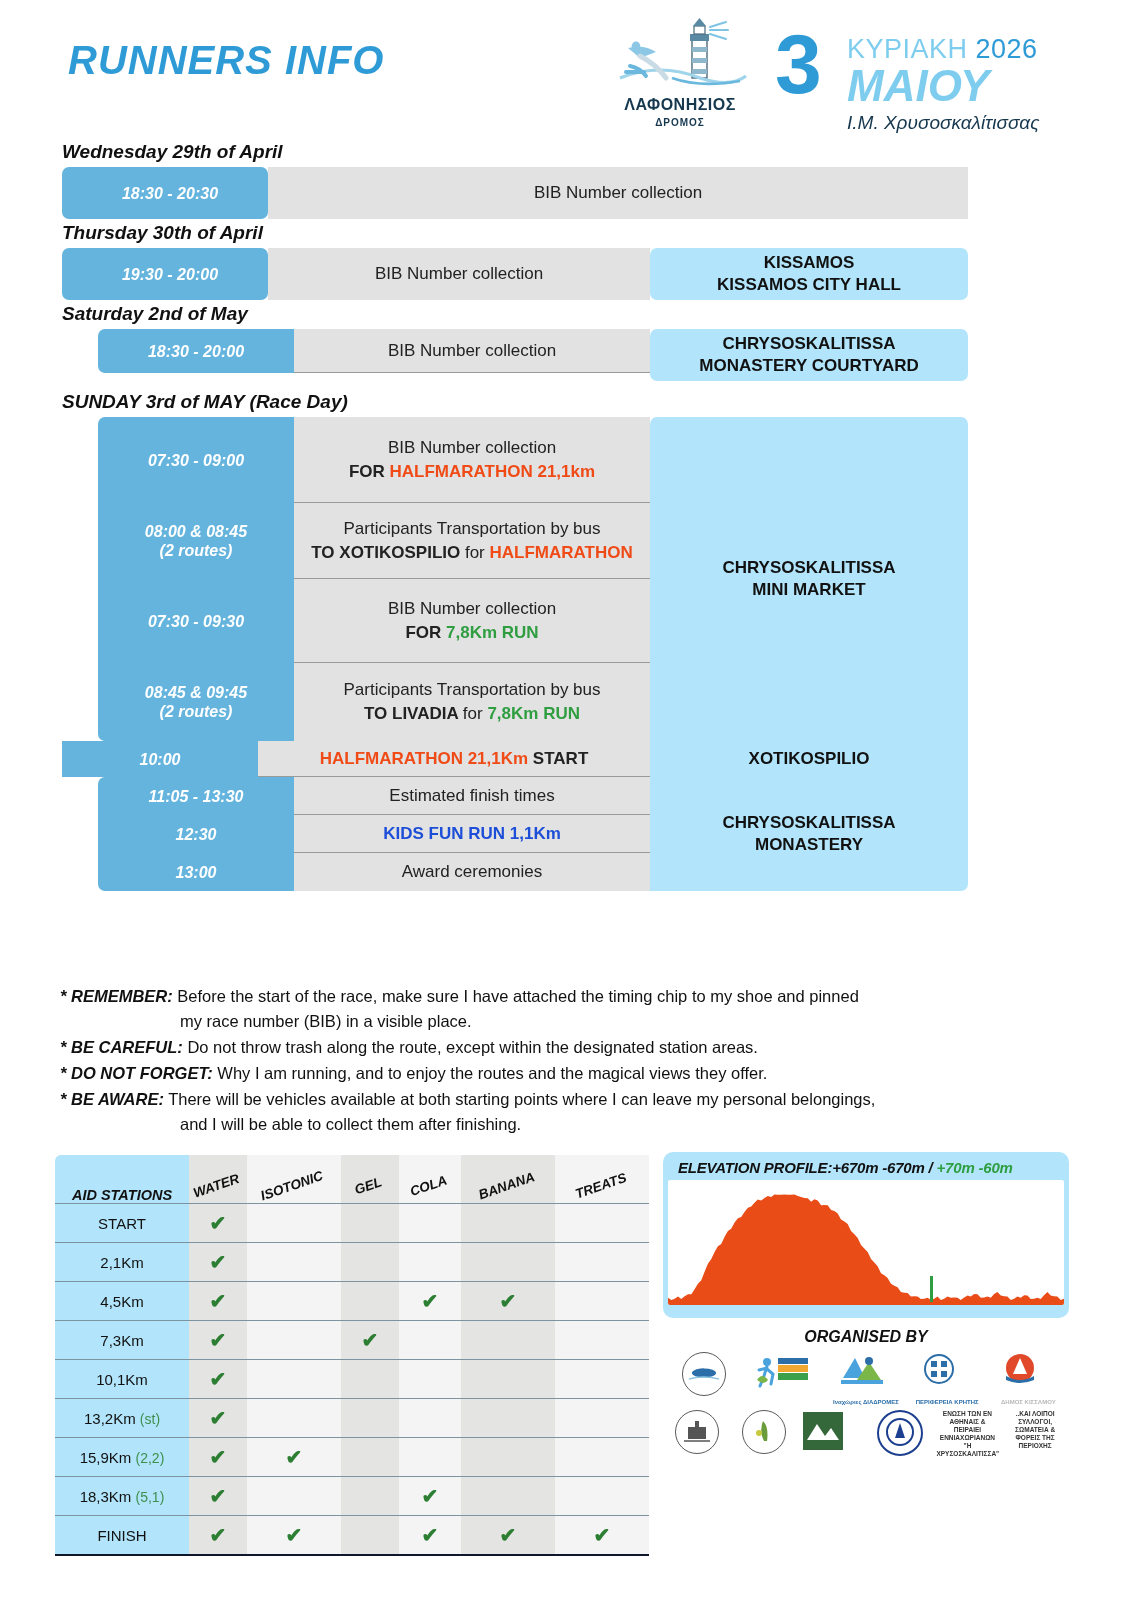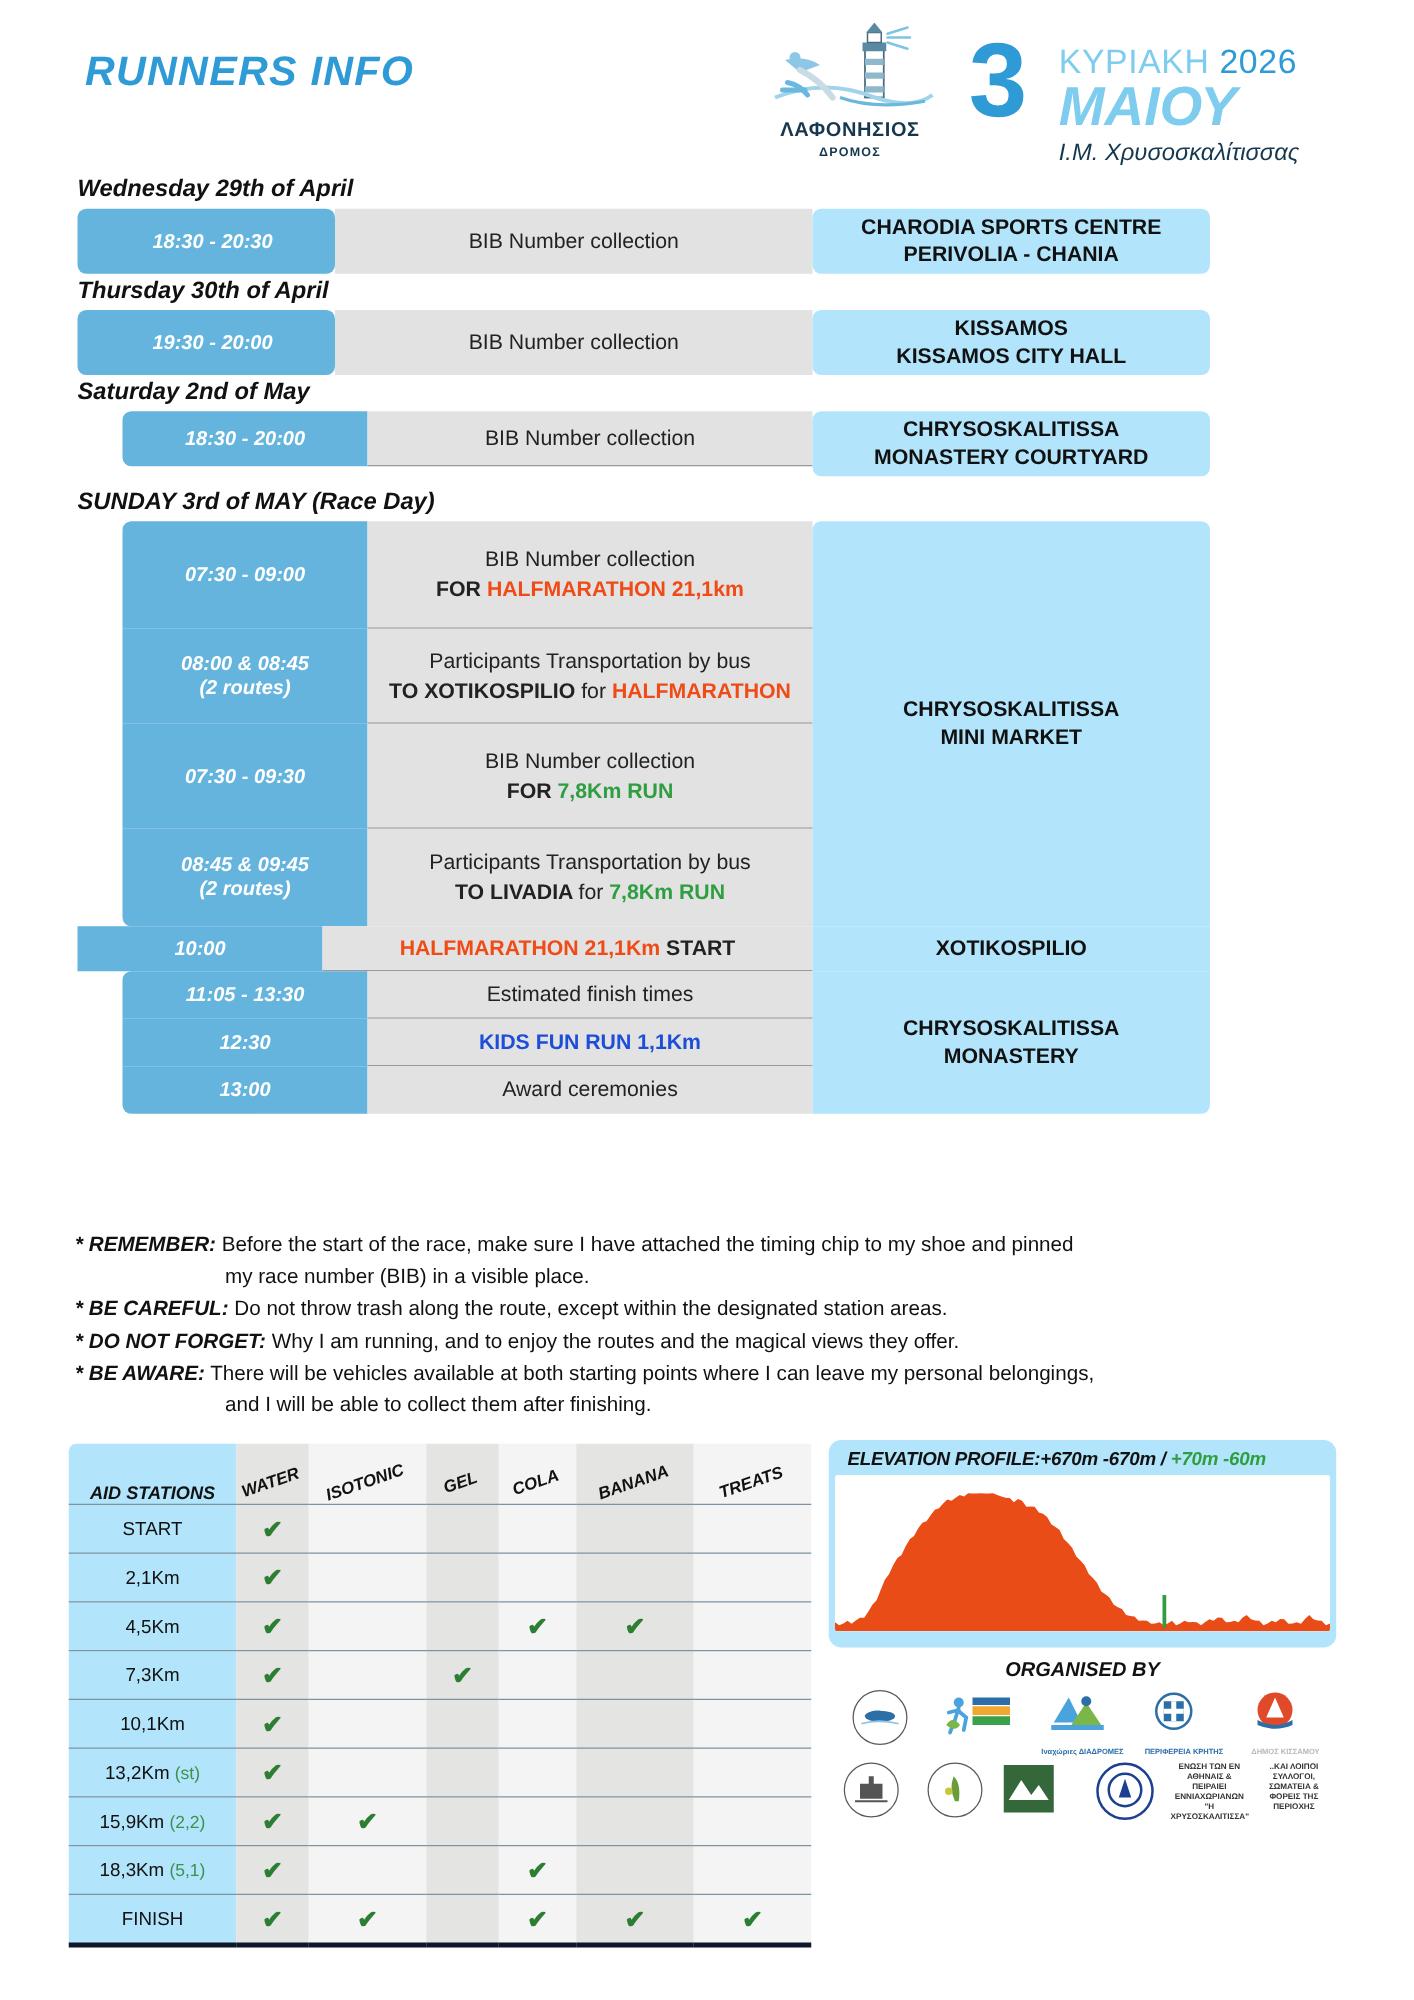--- a/index.html
+++ b/index.html
@@ -9,21 +9,21 @@
     font-family:"Liberation Sans", sans-serif;
     color:#111;
     overflow:hidden;
   }
   .page{position:relative;width:1131px;height:1600px;}
 
   
   .header{position:relative;height:128px;}
   .title{
     position:absolute;left:68px;top:38px;
-    font-size:33px;font-weight:bold;font-style:italic;
+    font-size:40px;font-weight:bold;font-style:italic;
     color:#2e9bd6;letter-spacing:1px;
   }
   .logo-laf{position:absolute;left:600px;top:18px;width:160px;height:112px;}
   .logo-laf .lt-text{
     position:absolute;left:0;bottom:16px;width:160px;text-align:center;
     font-size:16px;font-weight:bold;color:#16384f;letter-spacing:.5px;
   }
   .logo-laf .lt-sub{
     position:absolute;left:0;bottom:2px;width:160px;text-align:center;
     font-size:10px;font-weight:bold;color:#16384f;letter-spacing:1px;
@@ -127,21 +127,21 @@
   .colD{background:#f4f4f4;}
   .colE{background:#e4e4e2;}
   .colF{background:#f4f4f4;}
   .stname{
     background:#b2e5fb;text-align:center;font-size:15px;color:#111;height:38px;
   }
   .stname .suffix{color:#3f8f4e;font-size:14px;}
   .cellmark{text-align:center;height:38px;}
   .chk{color:#2c7e32;font-size:20px;font-weight:bold;}
   tr.bodyrow td{border-top:1px solid #7d93a0;}
-  tr.bodyrow:last-child td{border-bottom:4px solid #0f172a;}
+  tr.bodyrow:last-child td{border-bottom:2px solid #0f172a;}
 
   
   .elev{
     position:absolute;left:663px;top:1152px;width:406px;height:166px;
     background:#b2e5fb;border-radius:10px;box-sizing:border-box;padding:5px;
   }
   .elev-title{
     font-size:15px;font-weight:bold;font-style:italic;color:#111;
     padding:2px 0 4px 10px;white-space:nowrap;letter-spacing:-.2px;
   }
@@ -213,22 +213,20 @@
     </div>
   </div>
 
   <div class="sched">
 
     <div class="daylabel">Wednesday 29th of April</div>
     <div class="grp single">
       <div class="row">
         <div class="tcell" style="height:52px">18:30 - 20:30</div>
         <div class="dcell" style="height:52px">BIB Number collection</div>
-        <div class="lcell" style="height:52px;white-space:pre-line">CHARODIA SPORTS CENTRE
-PERIVOLIA - CHANIA</div>
       </div>
     </div>
 
     <div class="daylabel">Thursday 30th of April</div>
     <div class="grp single">
       <div class="row">
         <div class="tcell" style="height:52px">19:30 - 20:00</div>
         <div class="dcell" style="height:52px">BIB Number collection</div>
         <div class="lcell" style="height:52px;white-space:pre-line">KISSAMOS
 KISSAMOS CITY HALL</div>

